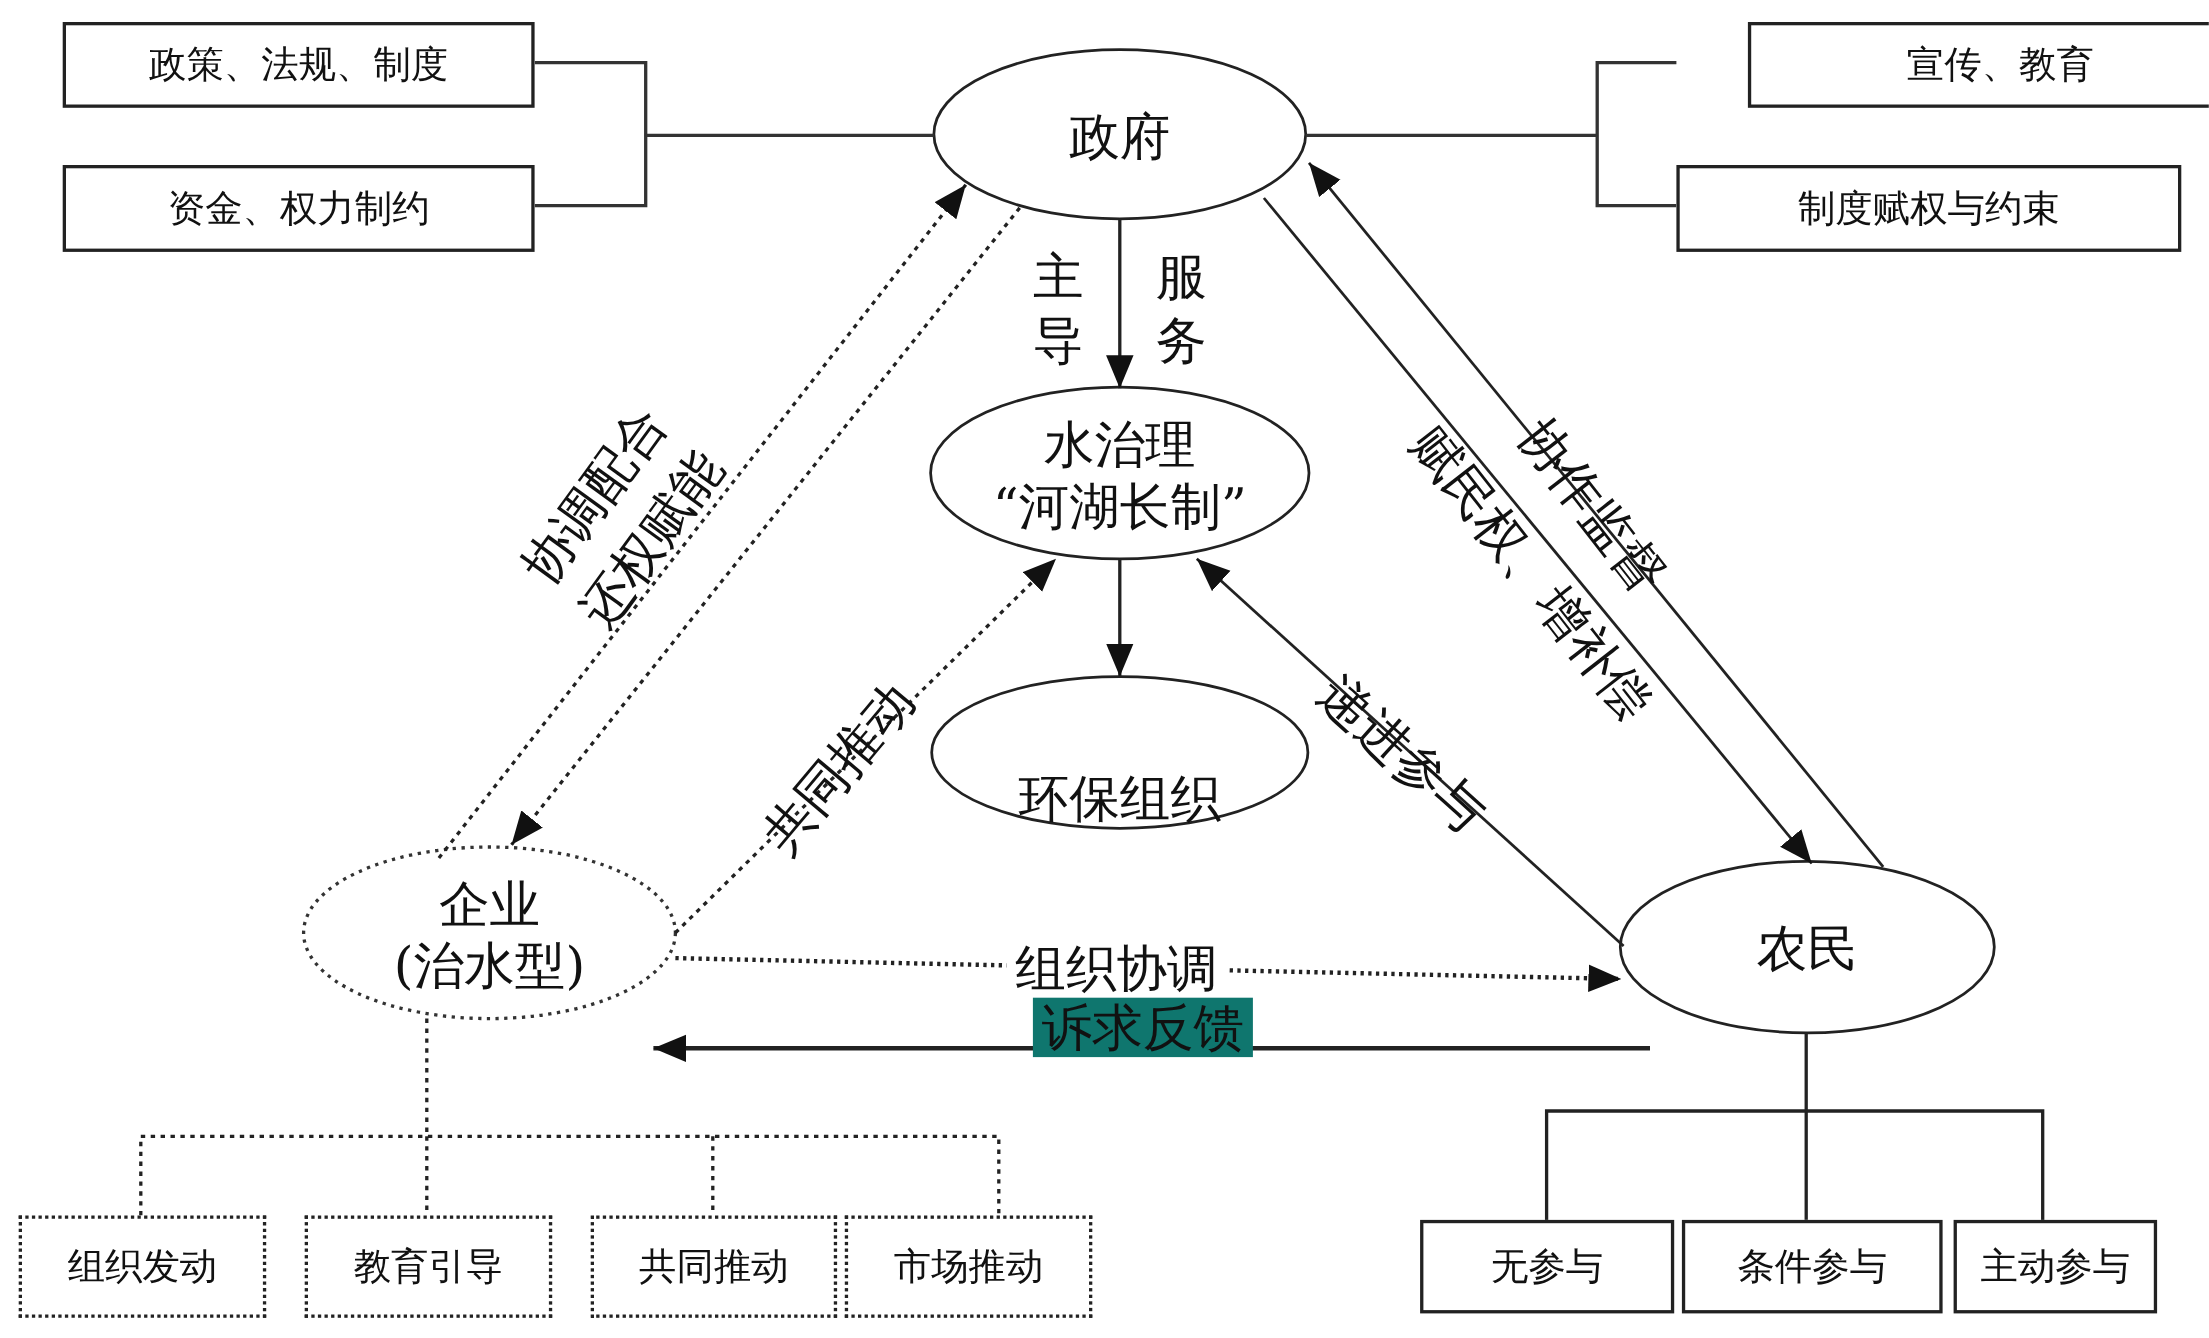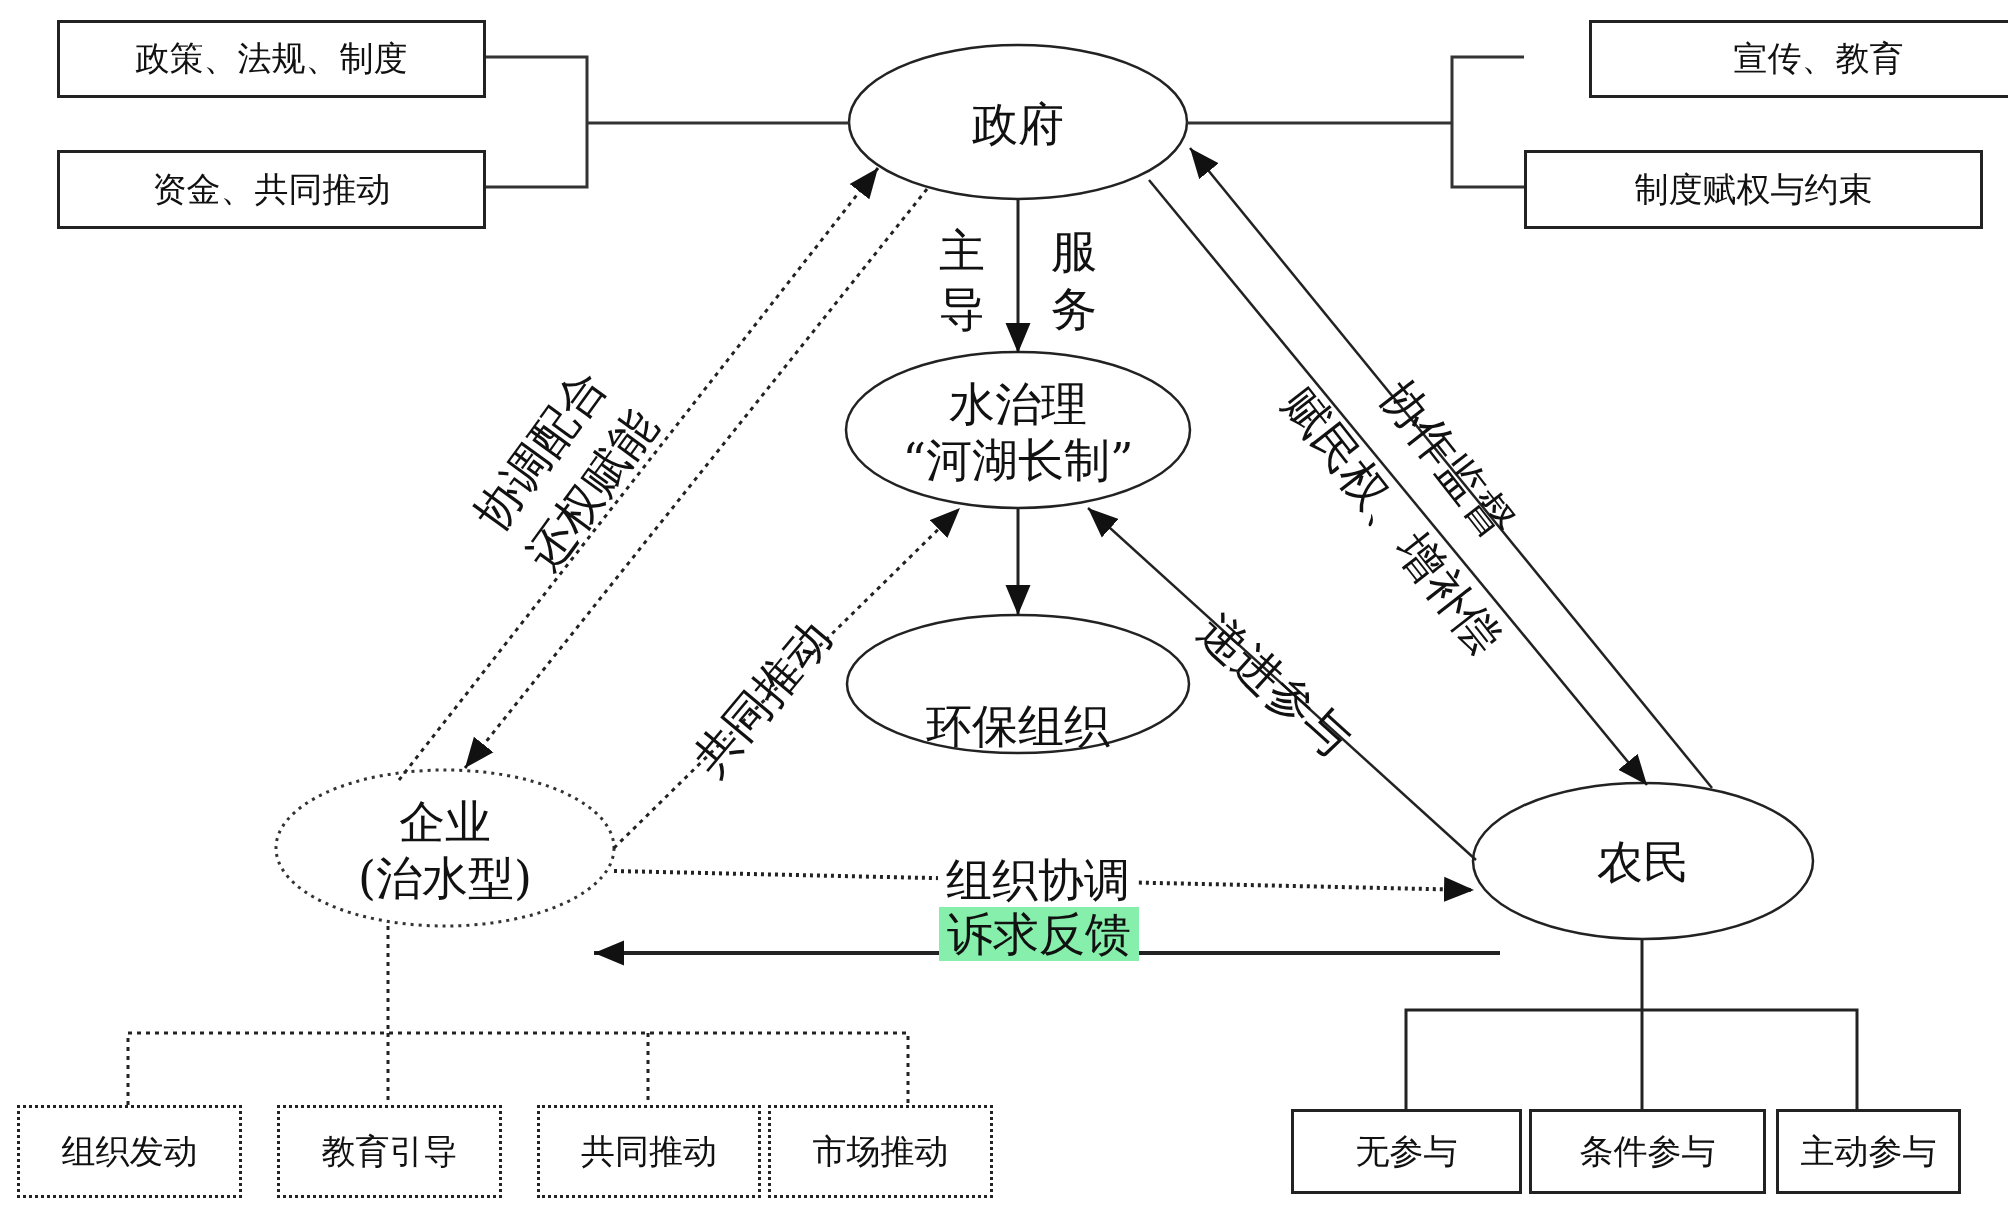--- a/index.html
+++ b/index.html
@@ -62,21 +62,21 @@
   <line x1="388" y1="926" x2="388" y2="1033" stroke="#222" stroke-width="3" stroke-dasharray="4 5"></line>
   <polyline points="128,1105 128,1033 908,1033 908,1105" fill="none" stroke="#222" stroke-width="3" stroke-dasharray="4 5"></polyline>
   <line x1="388" y1="1033" x2="388" y2="1105" stroke="#222" stroke-width="3" stroke-dasharray="4 5"></line>
   <line x1="648" y1="1033" x2="648" y2="1105" stroke="#222" stroke-width="3" stroke-dasharray="4 5"></line>
 
   <line x1="1642" y1="939" x2="1642" y2="1109" stroke="#222" stroke-width="3"></line>
   <polyline points="1406,1109 1406,1010 1857,1010 1857,1109" fill="none" stroke="#222" stroke-width="3"></polyline>
 </svg>
 
 <div class="box solid" style="left:57px;top:20px;width:429px;height:78px;">政策、法规、制度</div>
-<div class="box solid" style="left:57px;top:150px;width:429px;height:79px;">资金、共同推动</div>
+<div class="box solid" style="left:57px;top:150px;width:429px;height:79px;">资金、权力制约</div>
 <div class="box solid" style="left:1589px;top:20px;width:459px;height:78px;">宣传、教育</div>
 <div class="box solid" style="left:1524px;top:150px;width:459px;height:79px;">制度赋权与约束</div>
 
 <div class="node-label" style="left:1018px;top:124px;">政府</div>
 <div class="node-label" style="left:1018px;top:432px;">
   <div>水治理</div>
   <div>“河湖长制”</div>
 </div>
 <div class="node-label" style="left:1018px;top:686px;margin-top:40px;">环保组织</div>
 <div class="node-label" style="left:445px;top:850px;">
@@ -95,22 +95,22 @@
 </div>
 
 <div class="edge-label" style="left:540px;top:450px;width:200px;transform:translate(-50%,-50%) rotate(-54deg);">协调配合</div>
 <div class="edge-label" style="left:592px;top:490px;width:200px;transform:translate(-50%,-50%) rotate(-54deg);">还权赋能</div>
 <div class="edge-label" style="left:762px;top:698px;width:200px;transform:translate(-50%,-50%) rotate(-50deg);">共同推动</div>
 
 <div class="edge-label" style="left:1275px;top:685px;width:200px;transform:translate(-50%,-50%) rotate(42deg);">递进参与</div>
 <div class="edge-label" style="left:1448px;top:460px;width:200px;transform:translate(-50%,-50%) rotate(52deg);">协作监督</div>
 <div class="edge-label" style="left:1392px;top:520px;width:320px;transform:translate(-50%,-50%) rotate(52deg);">赋民权、增补偿</div>
 
-<div class="edge-label" style="left:938px;top:853px;width:200px;background:#fff;">组织协调</div>
-<div class="edge-label" style="left:939px;top:907px;width:200px;background:#86efac;">诉求反馈</div>
+<div class="edge-label" style="left:915px;top:853px;width:200px;background:#fff;">组织协调</div>
+<div class="edge-label" style="left:939px;top:907px;width:200px;background:#0f766e;">诉求反馈</div>
 
 <div class="box dotted" style="left:17px;top:1105px;width:225px;height:93px;">组织发动</div>
 <div class="box dotted" style="left:277px;top:1105px;width:225px;height:93px;">教育引导</div>
 <div class="box dotted" style="left:537px;top:1105px;width:224px;height:93px;">共同推动</div>
 <div class="box dotted" style="left:768px;top:1105px;width:225px;height:93px;">市场推动</div>
 
 <div class="box solid" style="left:1291px;top:1109px;width:231px;height:85px;">无参与</div>
 <div class="box solid" style="left:1529px;top:1109px;width:237px;height:85px;">条件参与</div>
 <div class="box solid" style="left:1776px;top:1109px;width:185px;height:85px;">主动参与</div>
 

